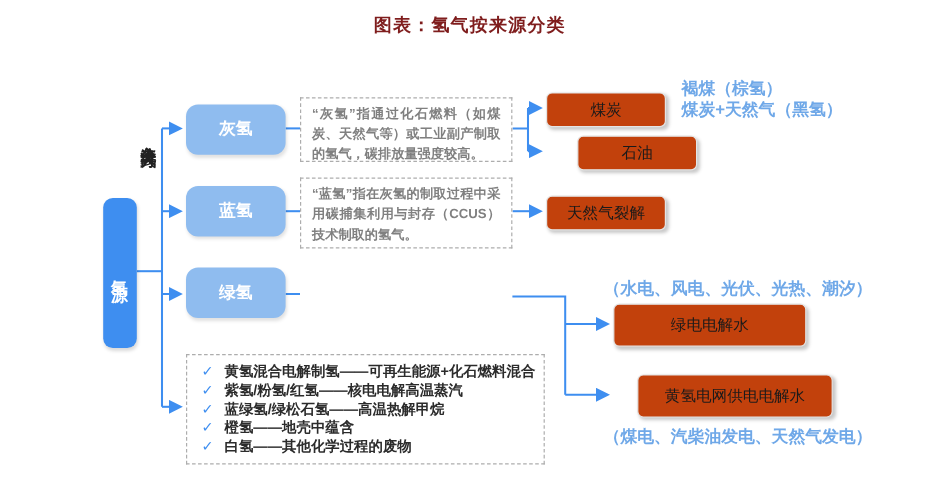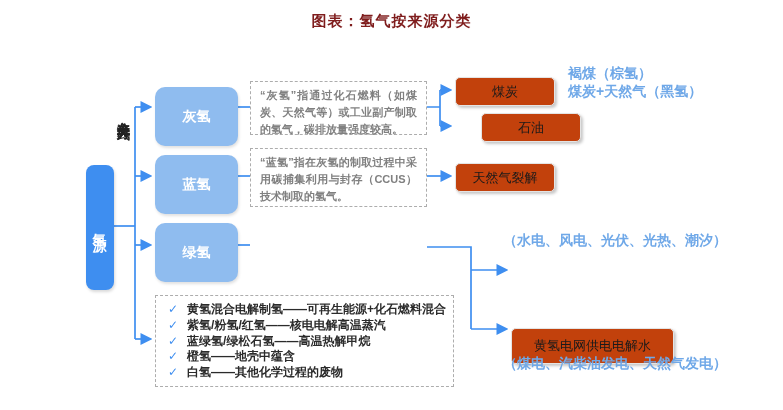--- a/index.html
+++ b/index.html
@@ -10,39 +10,39 @@
   svg.wires{position:absolute;left:0;top:0;pointer-events:none;}
 
   .root-node{position:absolute;left:86px;top:165px;width:28px;height:125px;
       background:#3E8EF0;border-radius:8px;display:flex;align-items:center;justify-content:center;
       writing-mode:vertical-rl;text-orientation:upright;color:#fff;font-size:14px;font-weight:bold;
       letter-spacing:6px;box-shadow:1px 2px 3px rgba(0,0,0,0.15);}
   .axis-label{position:absolute;left:114px;top:111px;height:95px;
       writing-mode:vertical-rl;text-orientation:upright;font-size:13px;font-weight:bold;color:#222;
       letter-spacing:1px;display:flex;align-items:center;}
 
-  .cat-node{position:absolute;left:155px;width:83px;height:59px;background:#8FBCEF;
+  .cat-node{position:absolute;left:155px;width:83px;height:42px;background:#8FBCEF;
       border-radius:10px;display:flex;align-items:center;justify-content:center;
       color:#fff;font-size:14px;font-weight:bold;box-shadow:1px 2px 3px rgba(0,0,0,0.12);}
   .cat-gray{top:87px;} .cat-blue{top:155px;} .cat-green{top:223px;}
 
   .desc-box{position:absolute;left:250px;width:157px;background:#fff;
       border:1px dashed #ADADAD;padding:5px 9px;font-size:11px;color:#808080;
       line-height:17px;font-weight:bold;text-align:justify;}
   .desc-1{top:81px;height:42px;} .desc-2{top:148px;height:47px;} .desc-3{top:218px;height:45px;}
 
   .out-node{position:absolute;background:#c2410c;border-radius:5px;
       display:flex;align-items:center;justify-content:center;color:#1a1a1a;
       font-size:13px;font-weight:normal;box-shadow:2px 2px 3px rgba(0,0,0,0.22);
       border:1px solid #e4e4e4;}
   .out-coal{left:455px;top:77px;width:98px;height:27px;}
   .out-oil{left:481px;top:113px;width:98px;height:27px;}
   .out-gas{left:455px;top:163px;width:98px;height:27px;}
   .out-greenelec{left:511px;top:253px;width:159px;height:34px;}
-  .out-yellowelec{left:511px;top:312px;width:161px;height:34px;margin-top:16px;}
+  .out-yellowelec{left:531px;top:312px;width:161px;height:34px;}
 
   .ann{position:absolute;color:#6FA8E8;font-size:14px;font-weight:bold;line-height:18px;}
   .ann-coal{left:568px;top:64px;}
   .ann-green{left:503px;top:231px;}
   .ann-yellow{left:503px;top:354px;}
 
   .other-box{position:absolute;left:155px;top:295px;width:273px;height:76px;
       border:1px dashed #ADADAD;background:#fff;padding:7px 12px;
       display:flex;flex-direction:column;justify-content:space-between;}
   .other-row{display:flex;align-items:center;gap:9px;font-size:12px;color:#2b2b2b;
@@ -96,20 +96,21 @@
   <div class="cat-node cat-gray">灰氢</div>
   <div class="cat-node cat-blue">蓝氢</div>
   <div class="cat-node cat-green">绿氢</div>
 
   <div class="desc-box desc-1">“灰氢”指通过化石燃料（如煤炭、天然气等）或工业副产制取的氢气，碳排放量强度较高。</div>
   <div class="desc-box desc-2">“蓝氢”指在灰氢的制取过程中采用碳捕集利用与封存（CCUS）技术制取的氢气。</div>
 
   <div class="out-node out-coal">煤炭</div>
   <div class="out-node out-oil">石油</div>
   <div class="out-node out-gas">天然气裂解</div>
+  <div class="out-node out-greenelec">绿电电解水</div>
   <div class="out-node out-yellowelec">黄氢电网供电电解水</div>
 
   <div class="ann ann-coal">
     <div>褐煤（棕氢）</div>
     <div>煤炭+天然气（黑氢）</div>
   </div>
   <div class="ann ann-green">（水电、风电、光伏、光热、潮汐）</div>
   <div class="ann ann-yellow">（煤电、汽柴油发电、天然气发电）</div>
 
   <div class="other-box">

